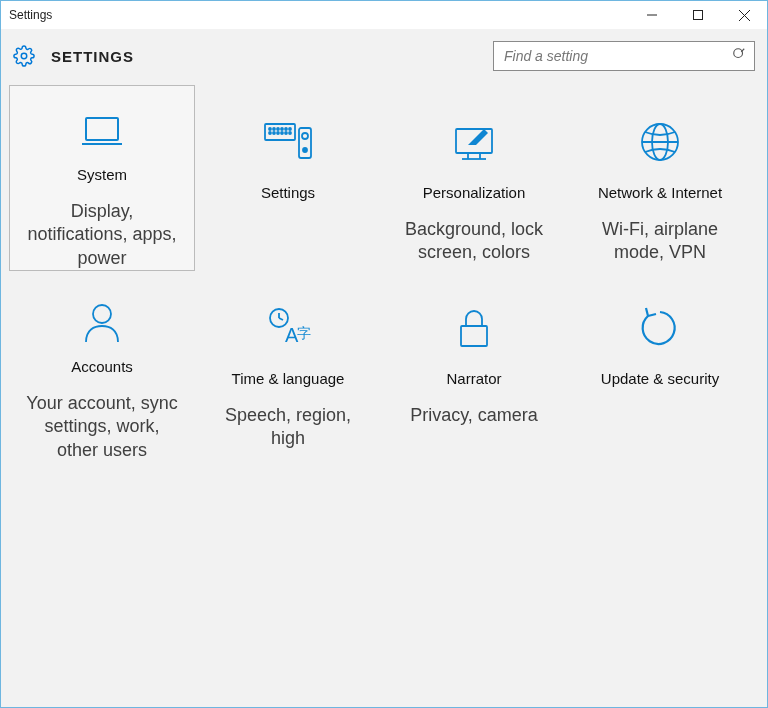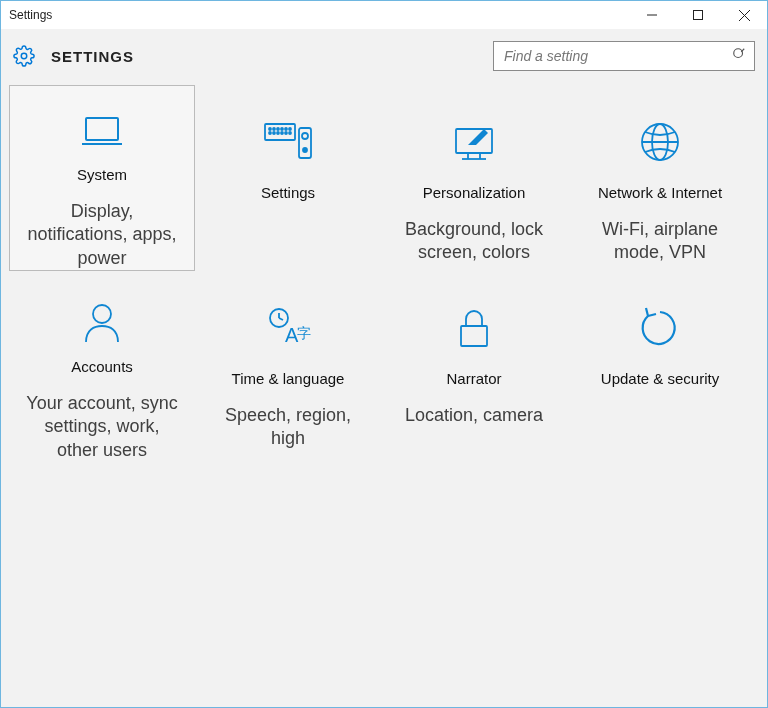--- a/index.html
+++ b/index.html
@@ -269,21 +269,21 @@
 
 
     <div class="tile">
       <div class="tile-icon">
         <svg width="38" height="44" viewBox="0 0 38 44" fill="none" stroke="#0f86d2" stroke-width="1.8">
           <rect x="6" y="20" width="26" height="20" rx="1"></rect>
           <path d="M11 20 V13 a8 8 0 0 1 16 0 V20"></path>
         </svg>
       </div>
       <div class="tile-title">Narrator</div>
-      <div class="tile-sub">Location, camera</div>
+      <div class="tile-sub">Privacy, camera</div>
     </div>
 
     <div class="tile">
       <div class="tile-icon">
         <svg width="44" height="44" viewBox="0 0 44 44" fill="none" stroke="#0f86d2" stroke-width="2.2">
           <path d="M10 10 A16 16 0 1 0 22 6"></path>
           <polyline points="8,2 10,10 18,8"></polyline>
         </svg>
       </div>
       <div class="tile-title">Update &amp; security</div>

